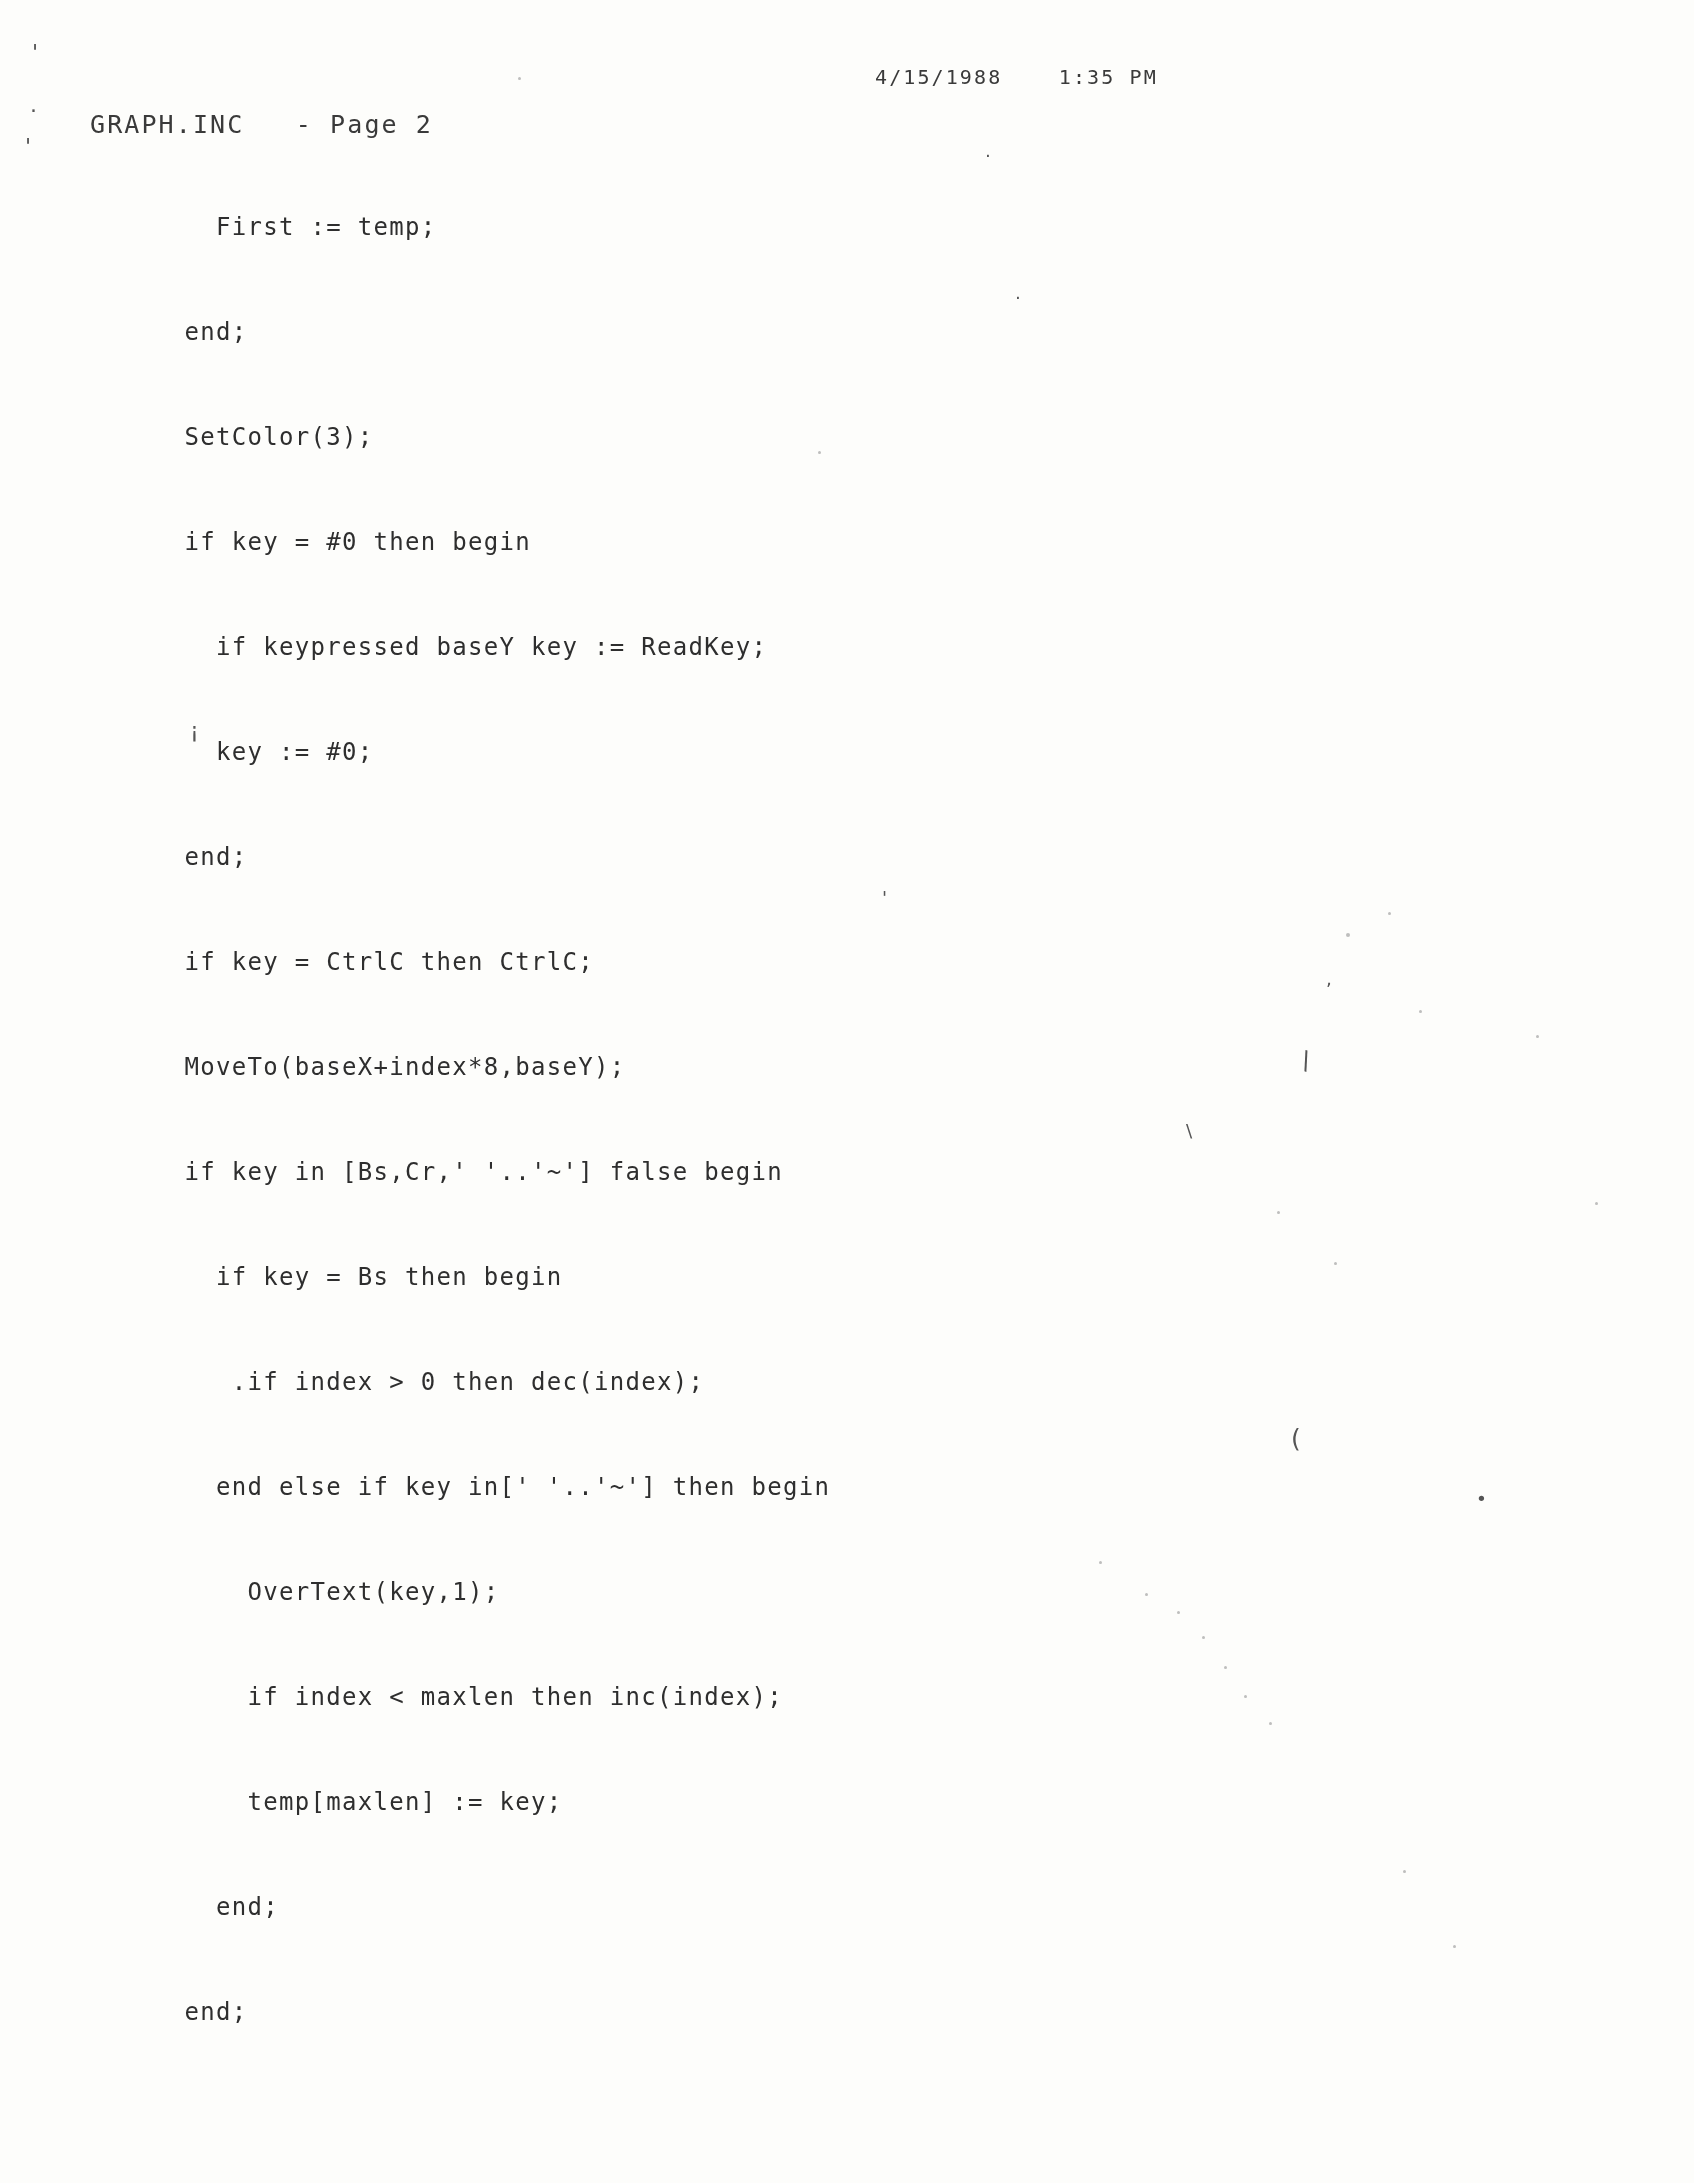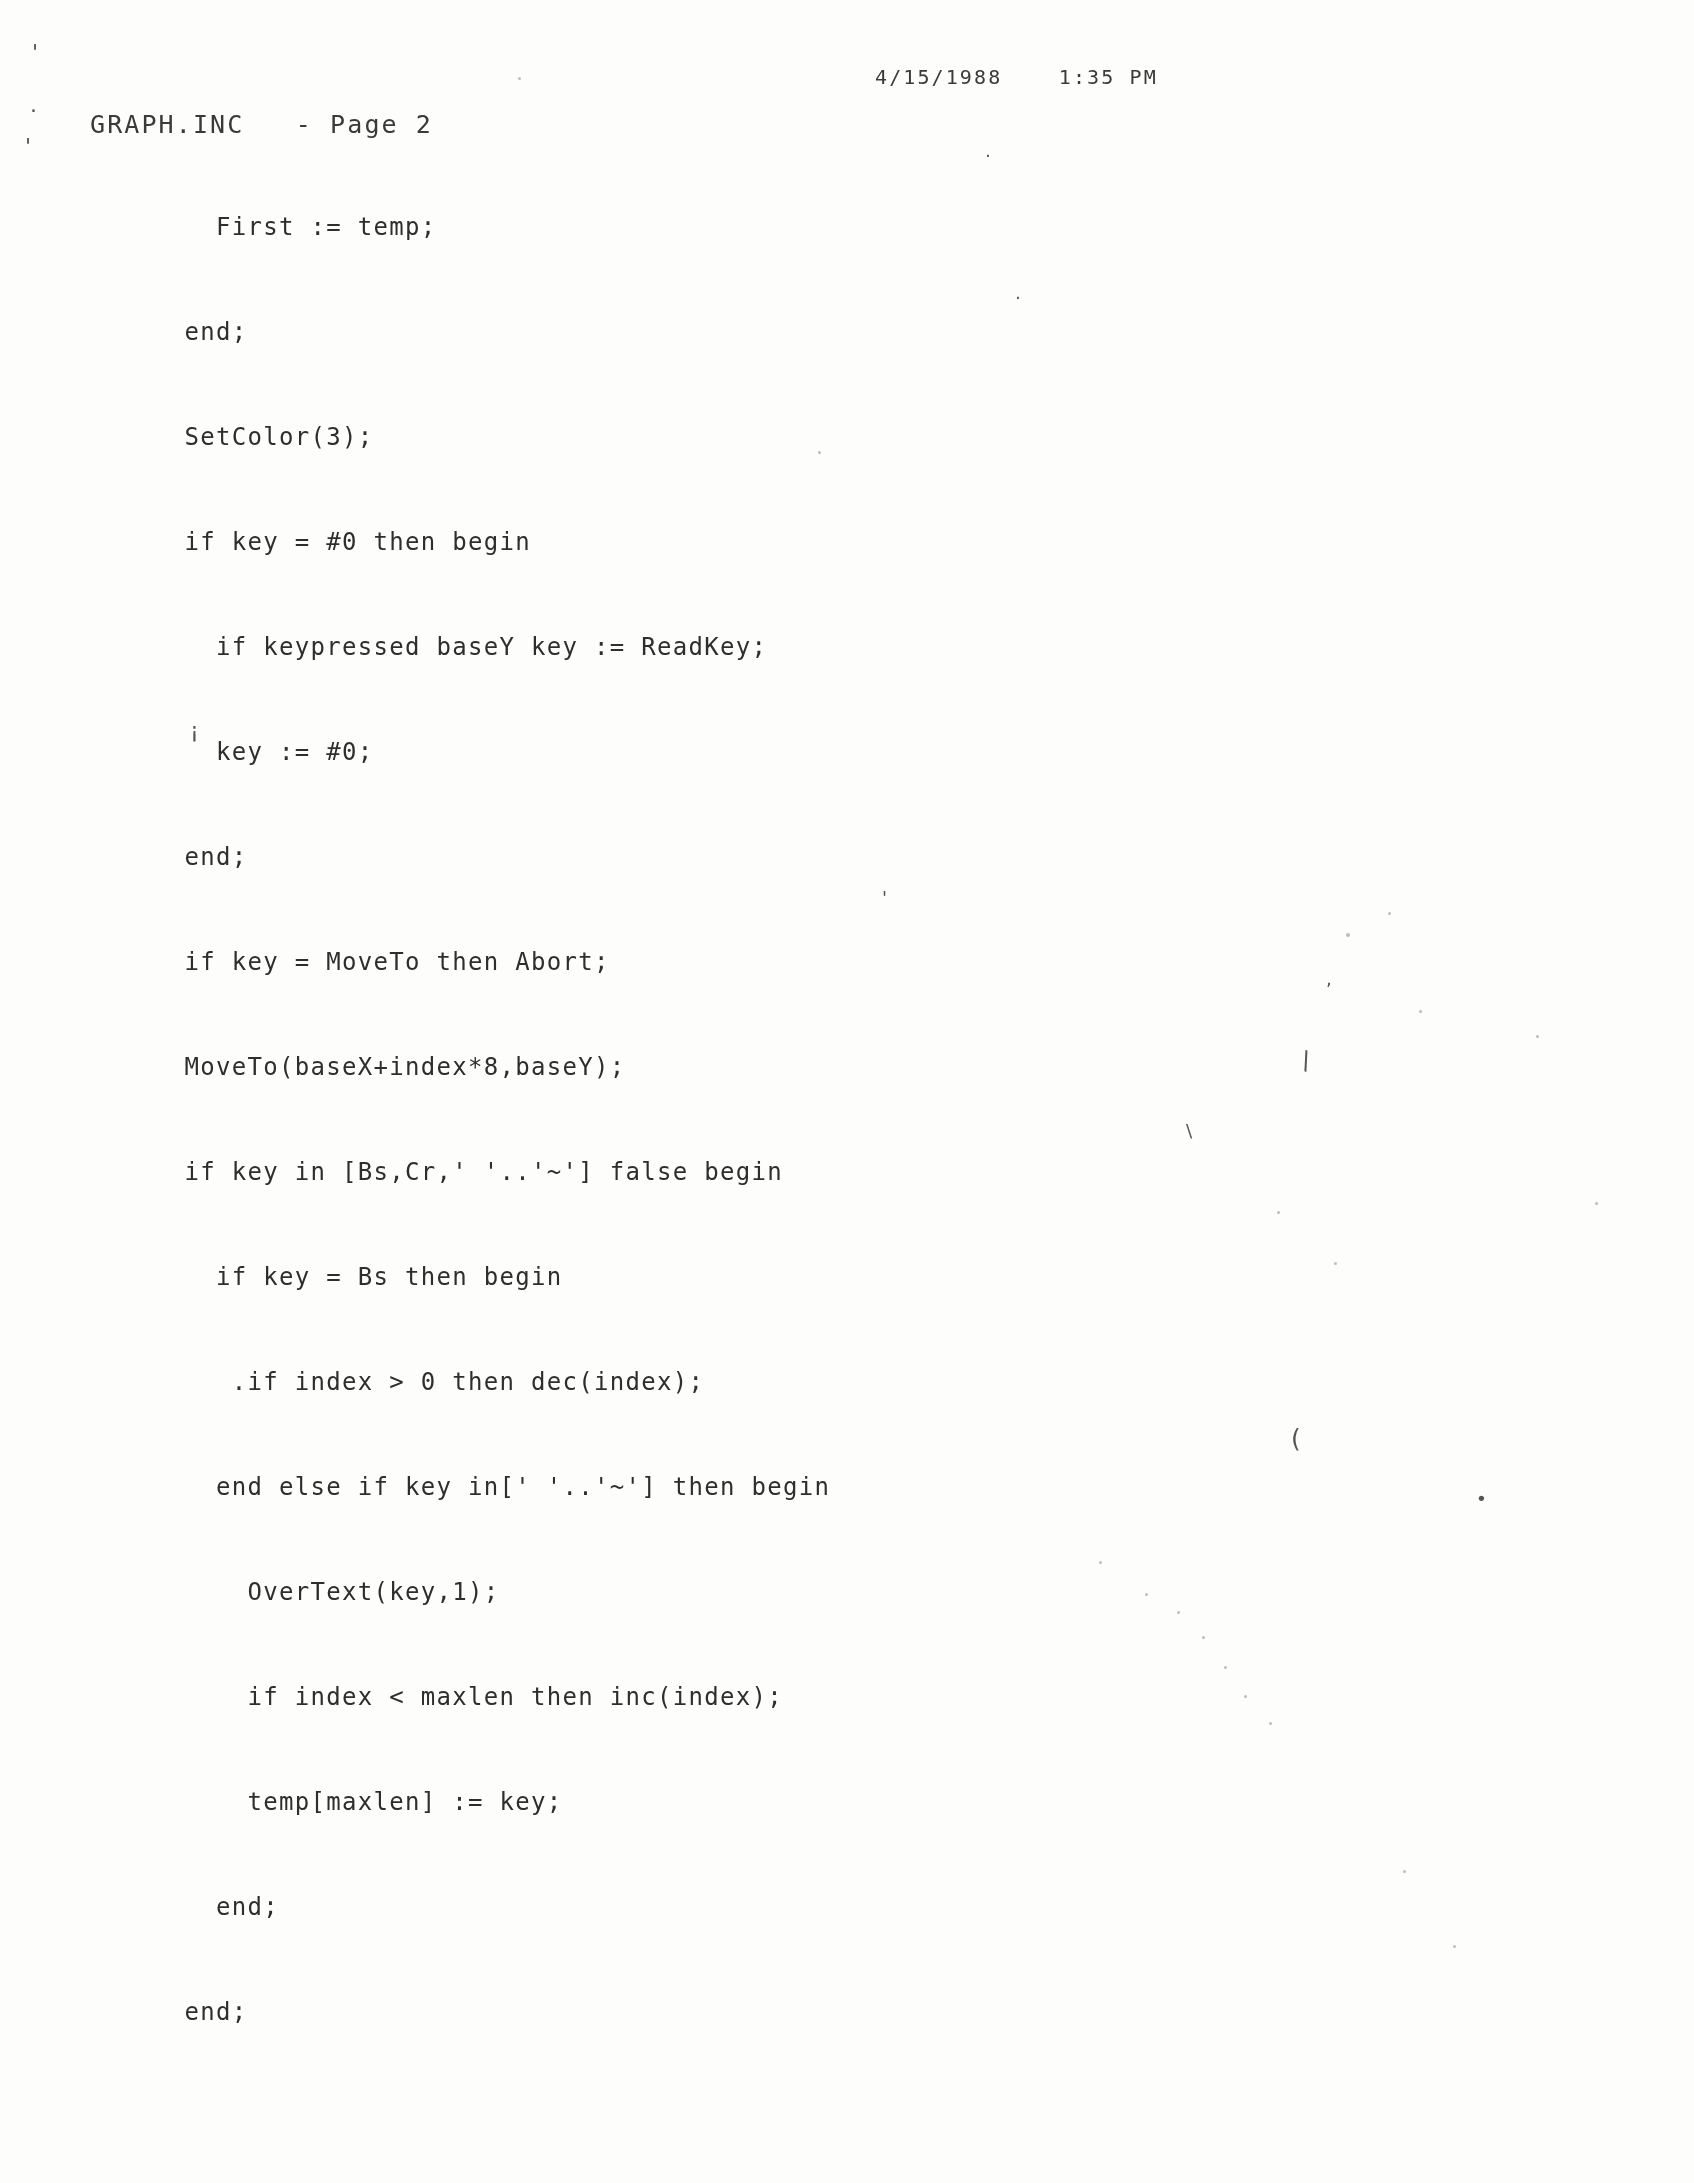--- a/index.html
+++ b/index.html
@@ -87,21 +87,21 @@
   </div>
 
   <div class="code">
     <span class="ln">        First := temp;</span>
     <span class="ln">      end;</span>
     <span class="ln">      SetColor(3);</span>
     <span class="ln">      if key = #0 then begin</span>
     <span class="ln">        if keypressed baseY key := ReadKey;</span>
     <span class="ln">        key := #0;</span>
     <span class="ln">      end;</span>
-    <span class="ln">      if key = MoveTo then Abort;</span>
+    <span class="ln">      if key = CtrlC then CtrlC;</span>
     <span class="ln">      MoveTo(baseX+index*8,baseY);</span>
     <span class="ln">      if key in [Bs,Cr,' '..'~'] false begin</span>
     <span class="ln">        if key = Bs then begin</span>
     <span class="ln">         .if index &gt; 0 then dec(index);</span>
     <span class="ln">        end else if key in[' '..'~'] then begin</span>
     <span class="ln">          OverText(key,1);</span>
     <span class="ln">          if index &lt; maxlen then inc(index);</span>
     <span class="ln">          temp[maxlen] := key;</span>
     <span class="ln">        end;</span>
     <span class="ln">      end;</span>

